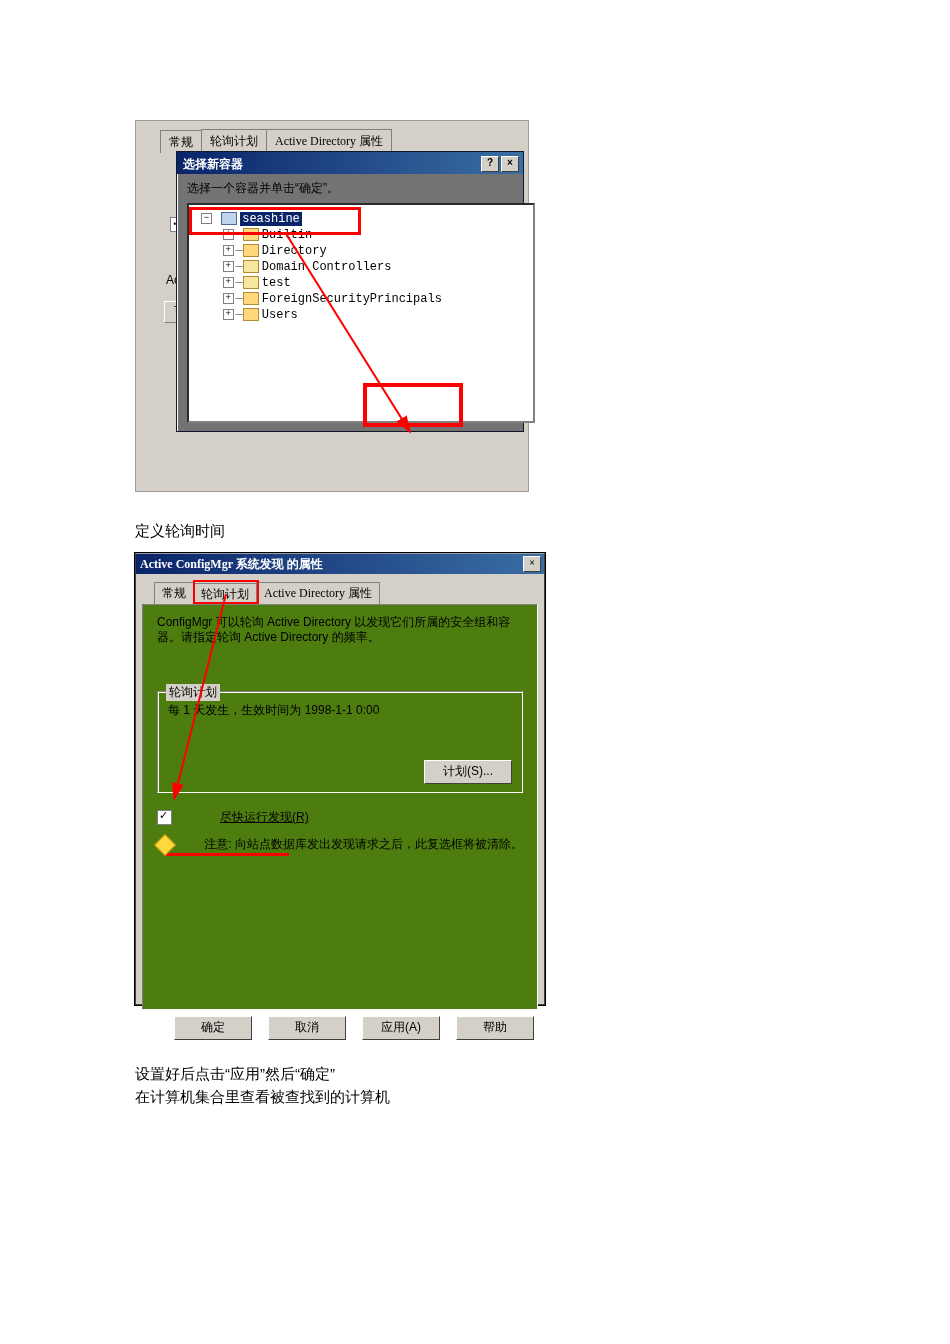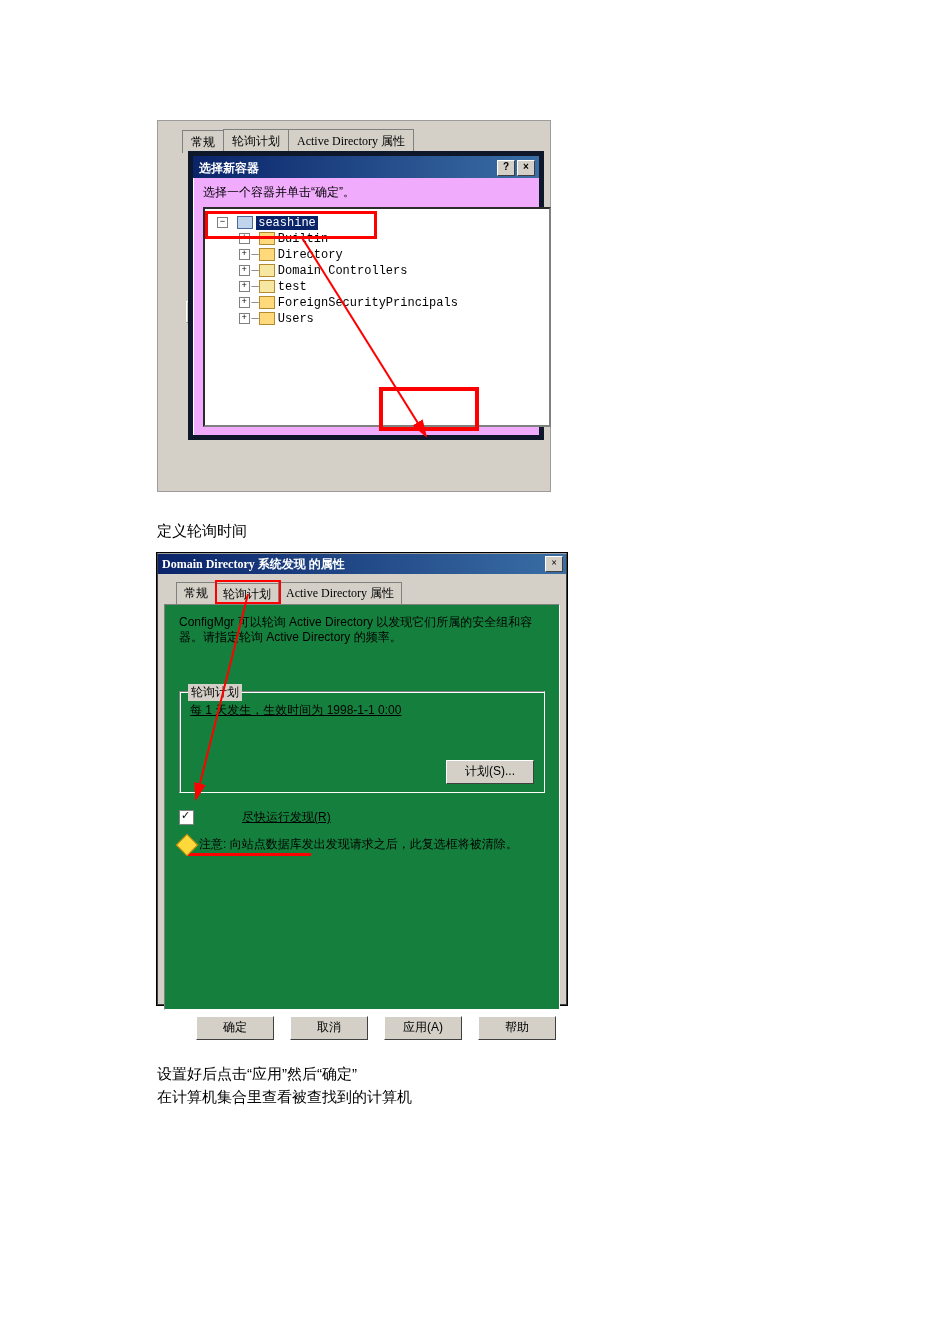--- a/index.html
+++ b/index.html
@@ -6,21 +6,20 @@
     margin: 0;
     padding: 0;
     background: #ffffff;
     font-family: "SimSun", Tahoma, sans-serif;
     font-size: 12px;
     color: #000;
     width: 950px;
   }
   .page {
     padding: 120px 0 0 135px;
-    margin-left: 22px;
   }
   .caption {
     font-size: 15px;
     margin: 30px 0 12px 0;
     font-family: Liberation Serif, serif;
   }
   .caption2 {
     font-size: 15px;
     margin: 60px 0 4px 0;
   }
@@ -80,24 +79,24 @@
     width: 30px; height: 20px;
     border: 1px solid #808080;
     border-top-color: #fff; border-left-color: #fff;
     background: #d4d0c8;
     text-align: center;
     line-height: 18px;
   }
 
   .modal1 {
     position: absolute;
-    left: 30px; top: 30px;
+    left: 40px; top: 30px;
     width: 346px;
-    background: #f0abfc;
-    border: 5px solid #0f172a;
+    background: #737373;
+    border: 1px solid #0f172a;
     box-shadow: 1px 1px 0 #fff inset;
   }
   .modal1 .titlebar {
     height: 20px;
     background: linear-gradient(to right, #0a246a, #3a6ea5);
     color: #fff;
     font-size: 12px;
     font-weight: bold;
     padding: 2px 4px 0 6px;
     display: flex;
@@ -232,21 +231,21 @@
   }
   .shot2 .tab2.active {
     position: relative; top: 1px;
     background: #d4d0c8;
   }
   .shot2 .panel {
     margin: 0 6px;
     height: 384px;
     border: 1px solid #fff;
     border-top-color: #808080; border-left-color: #808080;
-    background: #15803d;
+    background: #4d7c0f;
     padding: 10px 14px;
     position: relative;
   }
   .shot2 .desc {
     font-size: 12px;
     line-height: 15px;
   }
   .groupbox {
     margin-top: 46px;
     border: 1px solid #808080;
@@ -254,21 +253,21 @@
     box-shadow: inset 1px 1px 0 #fff;
     padding: 8px 10px 10px 10px;
     height: 82px;
     position: relative;
   }
   .groupbox .legend {
     position: absolute; top: -8px; left: 8px;
     background: #d4d0c8; padding: 0 3px;
     font-size: 12px;
   }
-  .groupbox .sched-text { font-size: 12px; margin-top: 2px; text-decoration: underline; }
+  .groupbox .sched-text { font-size: 12px; margin-top: 2px; }
   .groupbox .plan-btn {
     position: absolute; right: 10px; bottom: 8px;
     width: 86px; height: 22px;
     background: #d4d0c8;
     border: 1px solid #fff;
     border-right-color: #404040; border-bottom-color: #404040;
     text-align: center; line-height: 20px;
     font-size: 12px;
   }
   .checkbox-row {
@@ -292,20 +291,21 @@
     top: 248px;
     width: 124px; height: 3px;
     background: #ff0000;
   }
   .warn-row {
     margin-top: 10px;
     font-size: 12px;
     display: flex;
     align-items: flex-start;
     gap: 4px;
+    justify-content: space-between;
   }
   .warn-icon {
     width: 14px; height: 14px;
     background: #ffd83b;
     border: 1px solid #a07d00;
     transform: rotate(45deg);
     margin-top: 1px;
     flex-shrink: 0;
   }
   .shot2 .bottom-buttons {
@@ -375,21 +375,21 @@
           </defs>
         <line x1="0" y1="0" x2="125" y2="200" stroke="#ff0000" stroke-width="2" marker-end="url(#ah1)"></line>
       </svg>
     </div>
   </div>
 
   <div class="caption">定义轮询时间</div>
 
   <div class="shot2">
     <div class="titlebar2">
-      <span>Domain Directory 系统发现 的属性</span>
+      <span>Active ConfigMgr 系统发现 的属性</span>
       <span class="x-btn">×</span>
     </div>
     <div class="tabbar">
       <div class="tab2">常规</div>
       <div class="tab2 active">轮询计划</div>
       <div class="tab2">Active Directory 属性</div>
     </div>
     <div class="red-box-tab2"></div>
     <div class="panel">
       <div class="desc">ConfigMgr 可以轮询 Active Directory 以发现它们所属的安全组和容器。请指定轮询 Active Directory 的频率。</div>

